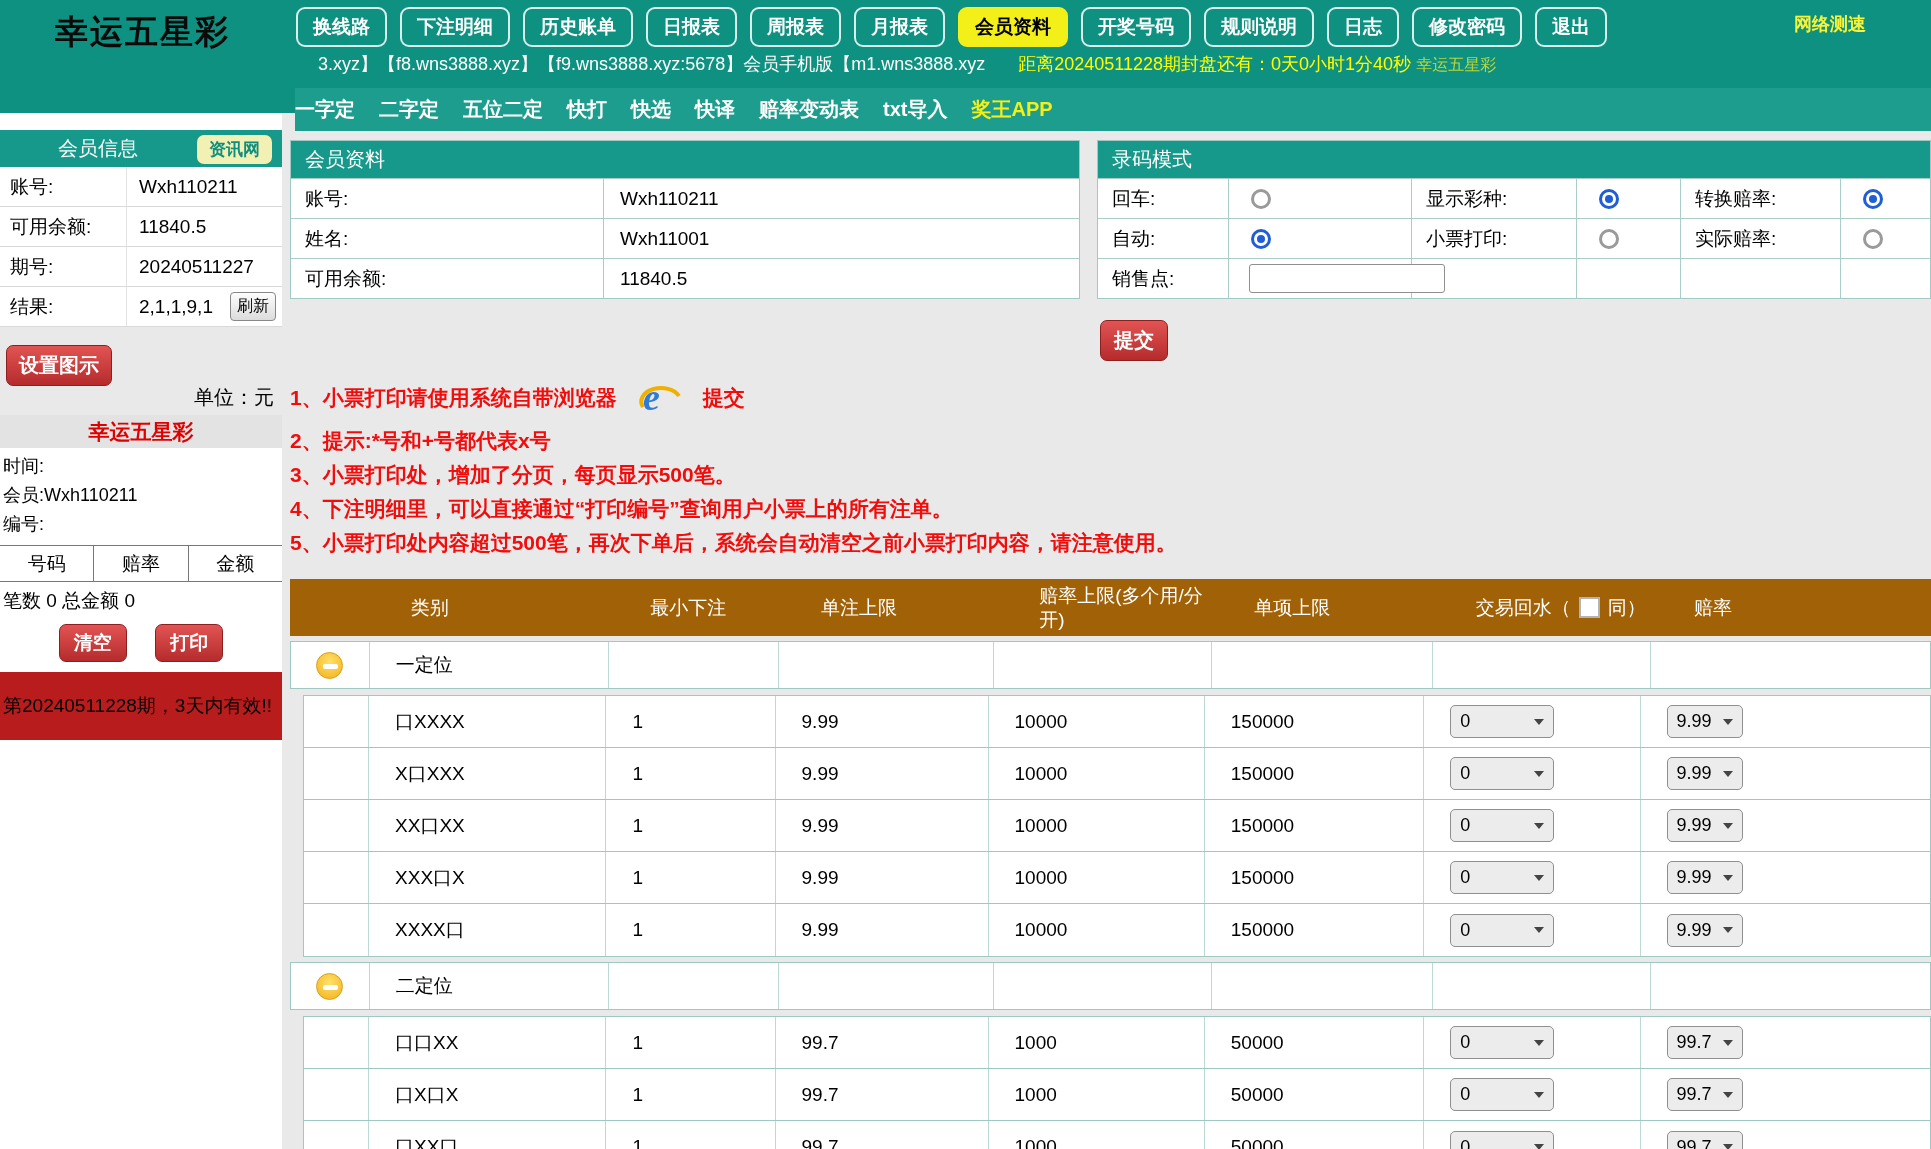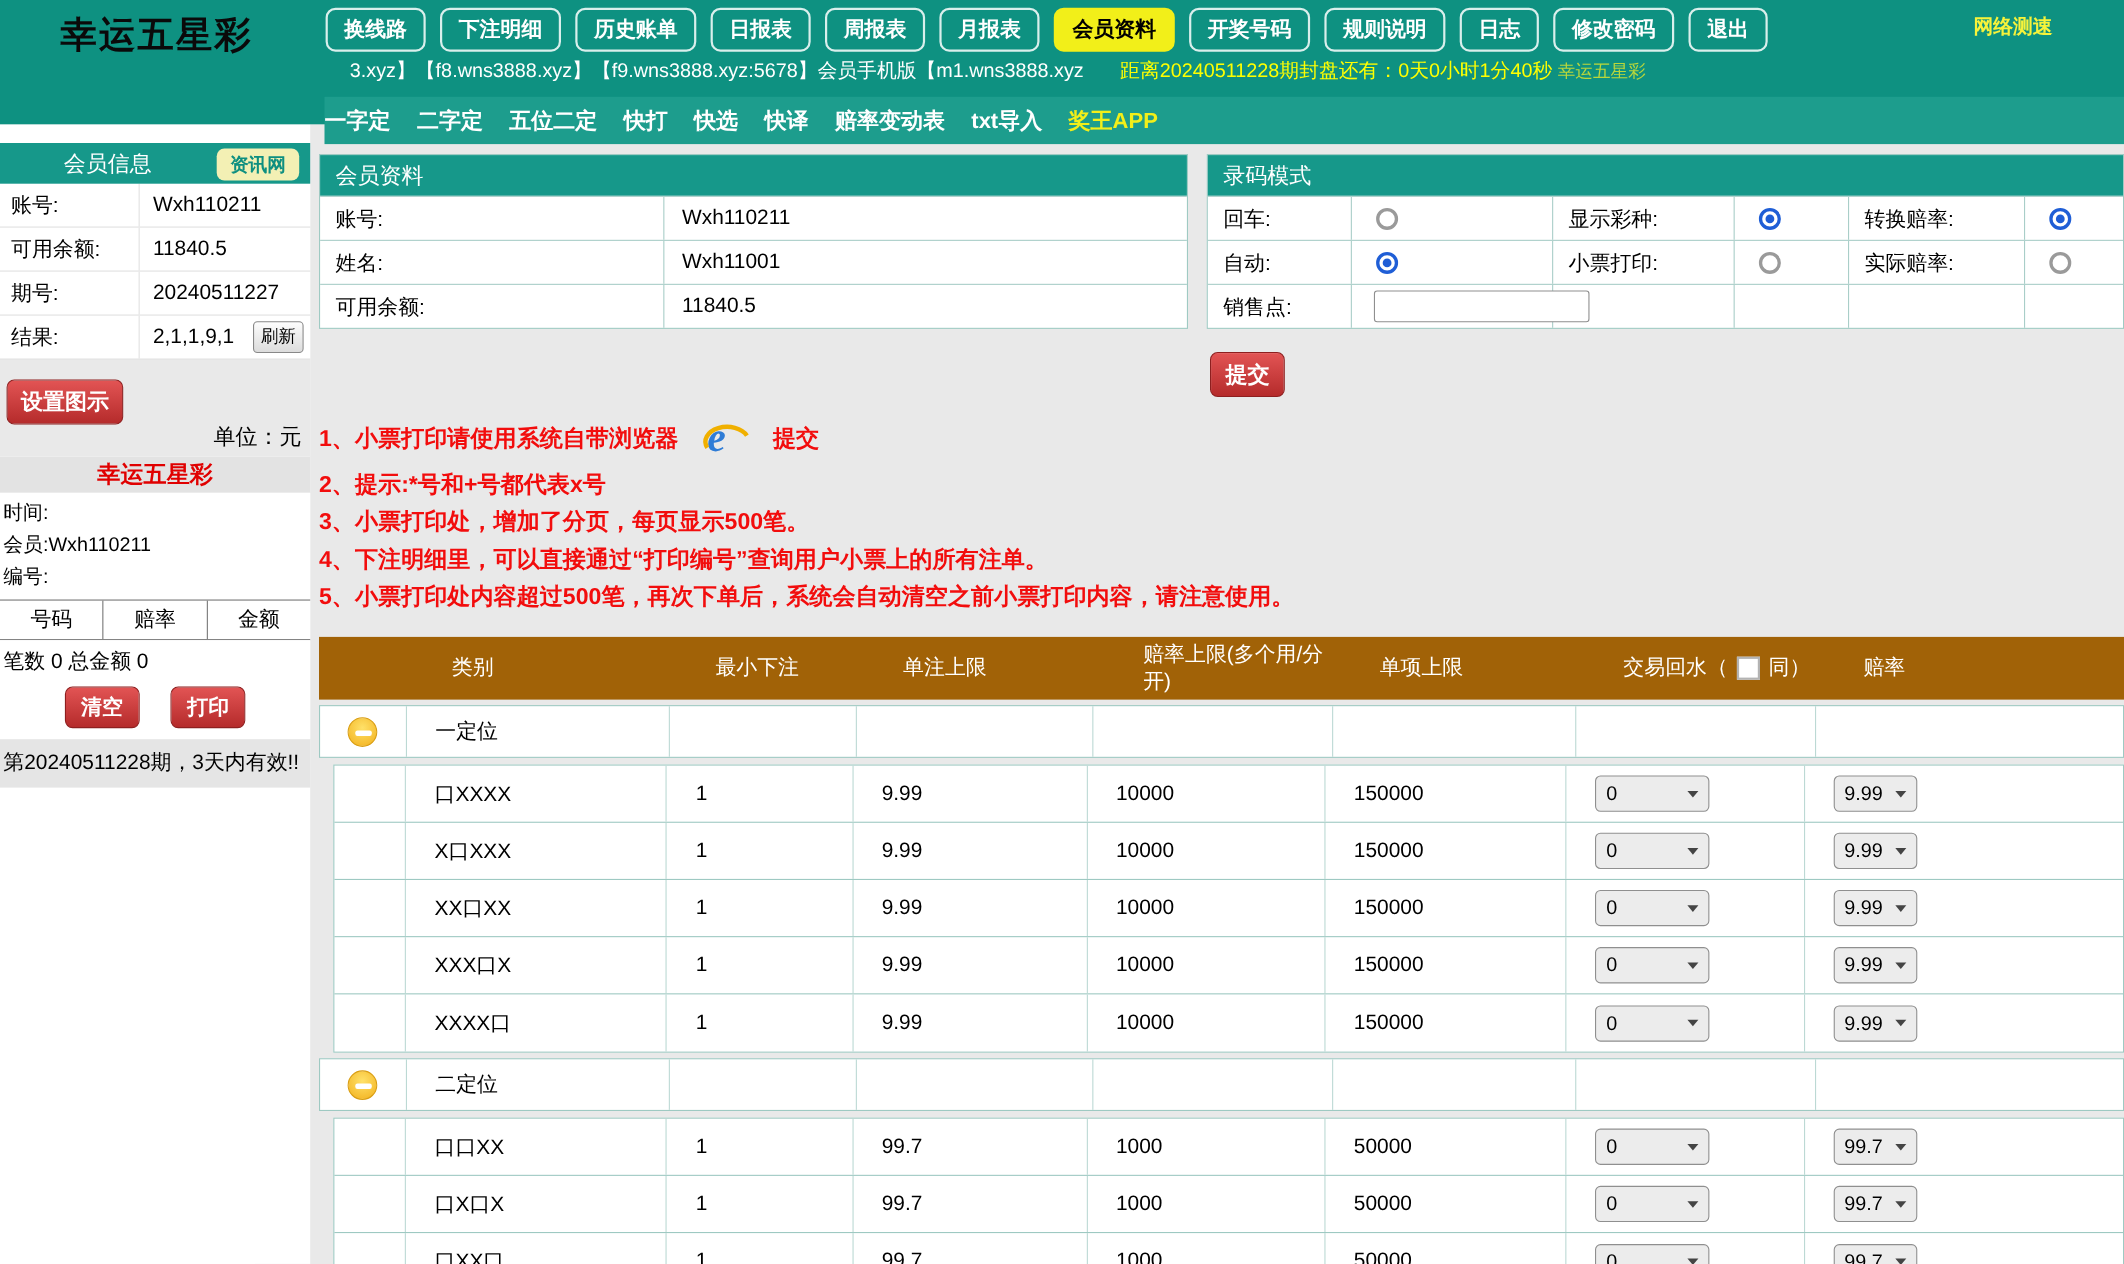--- a/index.html
+++ b/index.html
@@ -38,21 +38,21 @@
   .setimg-btn { position:absolute; left:6px; top:18px; font-size:20px; font-weight:bold; padding:6px 12px; }
   .unit { position:absolute; right:8px; bottom:4px; font-size:20px; }
   .slip-title { height:33px; background:#e3e3e3; color:#e00000; font-size:21px; font-weight:bold; text-align:center; line-height:33px; }
   .slip-meta { background:#fff; padding:4px 3px 6px 3px; font-size:18px; line-height:29px; }
   .slip-cols { display:flex; border-top:1px solid #777; border-bottom:1px solid #777; height:37px; background:#fff; }
   .slip-col { flex:1; text-align:center; line-height:35px; font-size:19px; border-right:1px solid #777; }
   .slip-col:last-child { border-right:none; }
   .slip-summary { font-size:19px; padding:6px 3px; background:#fff; }
   .slip-btns { display:flex; justify-content:space-evenly; padding:4px 30px 10px 30px; background:#fff; }
   .slip-btn { font-size:19px; font-weight:bold; padding:5px 14px; }
-  .slip-note { background:#e5e5e5; font-size:19px; line-height:28px; padding:8px 3px; }
+  .slip-note { background:#b91c1c; font-size:19px; line-height:28px; padding:20px 3px; }
 
   
   .main { position:absolute; left:282px; top:113px; right:0; bottom:0; background:#e9e9e9; padding-left:8px; overflow:hidden; }
   .panels { display:flex; margin-top:27px; gap:17px; }
   .panel { background:#fff; border:1px solid #9fcac3; }
   .panel-hd { height:37px; background:#16988a; color:#fff; font-size:20px; display:flex; align-items:center; padding-left:14px; }
   .panel-member { width:790px; }
   .mrow { height:40px; display:flex; border-top:1px solid #a9cec8; font-size:19px; }
   .mrow .ml { width:312px; display:flex; align-items:center; padding-left:14px; }
   .mrow .mv { flex:1; border-left:1px solid #a9cec8; display:flex; align-items:center; padding-left:16px; }

